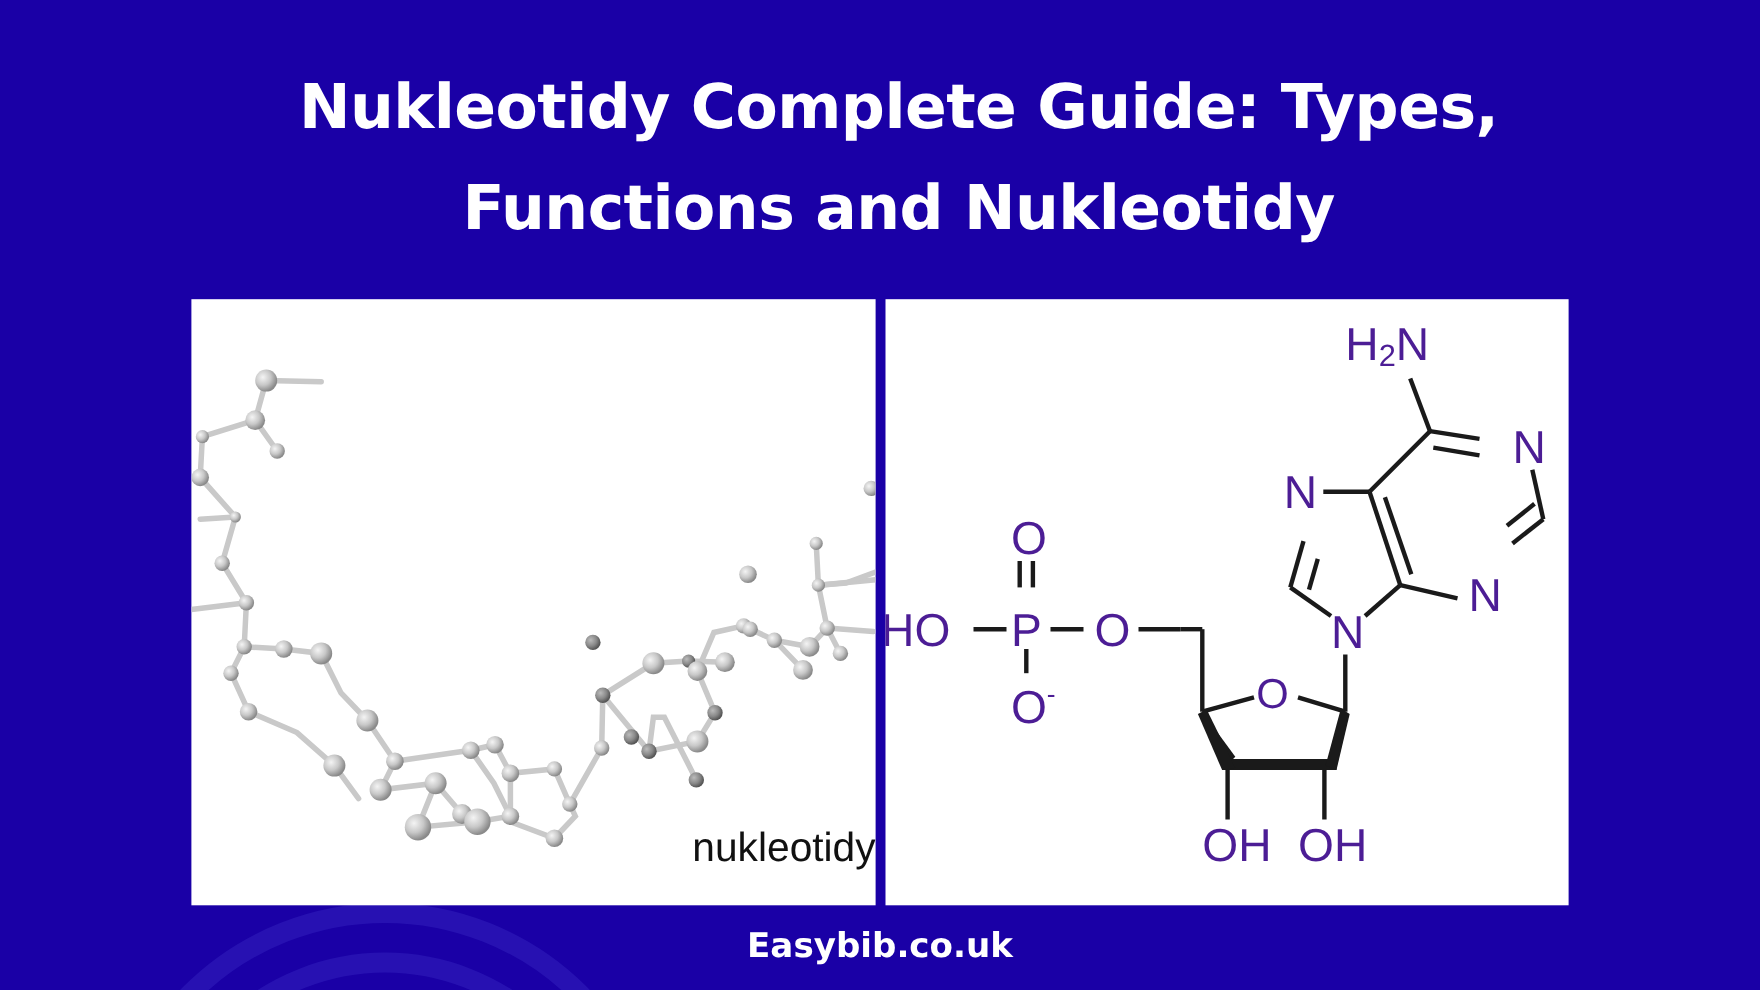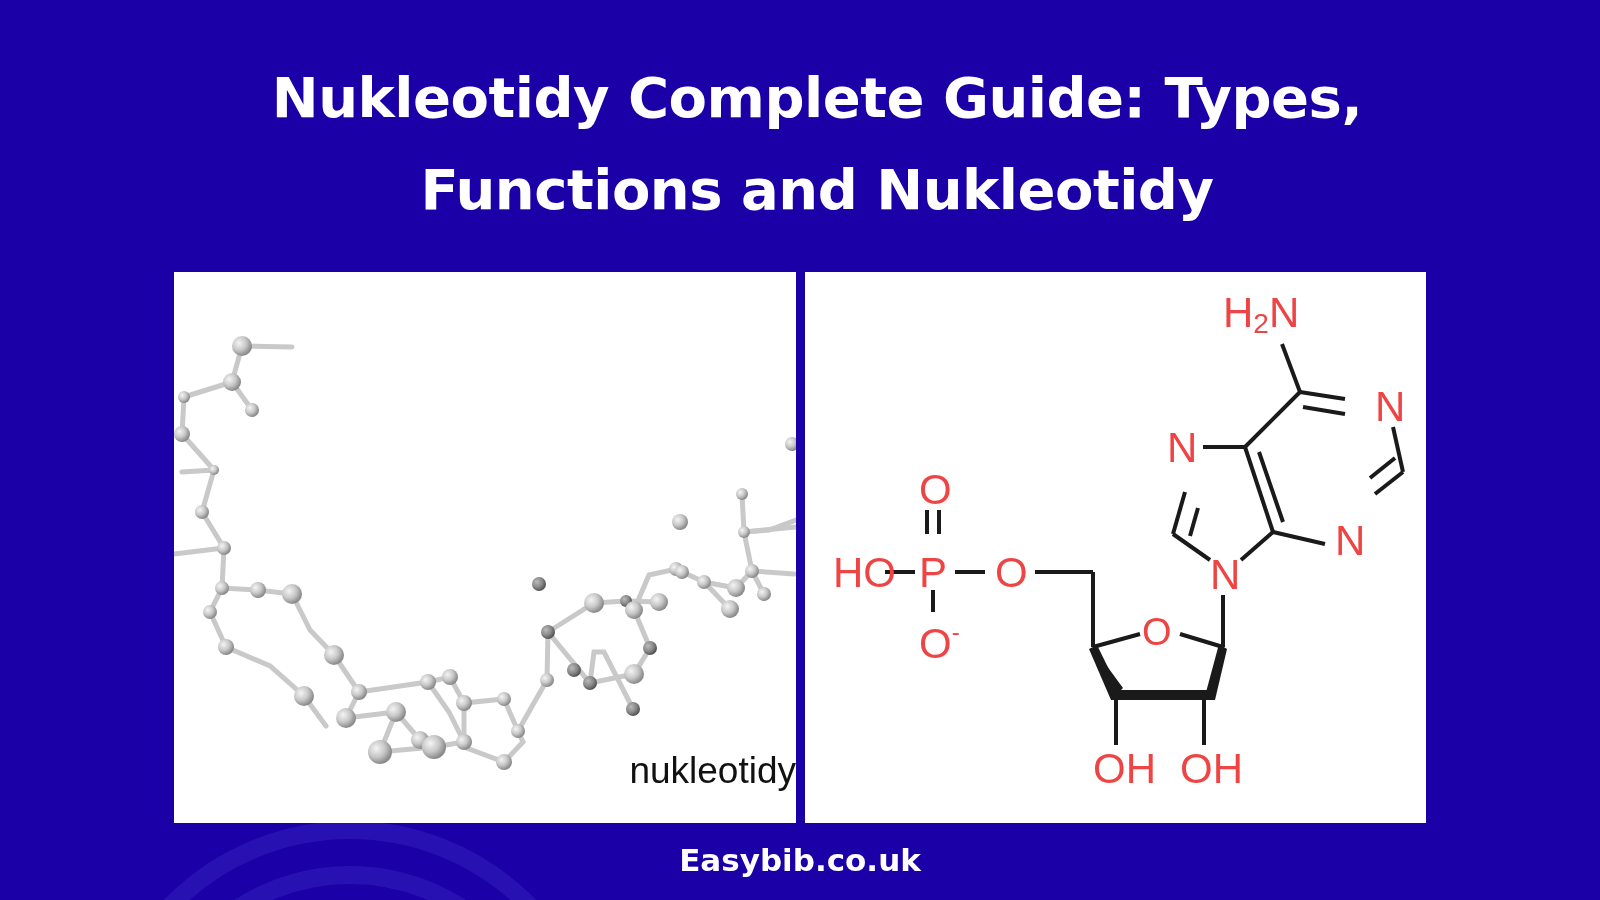--- a/index.html
+++ b/index.html
@@ -41,21 +41,21 @@
     top: 478px;
     text-align: right;
     font-family: "Liberation Sans", sans-serif;
     font-size: 37px;
     color: #111;
   }
   .chem-label {
     position: absolute;
     font-family: "Liberation Sans", sans-serif;
     font-size: 42px;
-    color: #ef4444;
+    color: #4c1d95;
     line-height: 1;
     white-space: nowrap;
     text-align: right;
   }
   .chem-label sub { font-size: 28px; vertical-align: -6px; }
   .chem-label sup { font-size: 24px; vertical-align: 18px; }
   .footer {
     position: absolute;
     left: 0; top: 842px;
     width: 1600px;
@@ -220,21 +220,21 @@
       <line x1="498" y1="135" x2="540" y2="142"></line>
       <line x1="468" y1="260" x2="520" y2="272"></line>
       <line x1="588" y1="155" x2="598" y2="200"></line>
       <line x1="598" y1="200" x2="570" y2="222"></line>
       <line x1="590" y1="186" x2="565" y2="206"></line>
 
       <line x1="495" y1="120" x2="477" y2="72"></line>
     </g>
   </svg>
 
-  <div class="chem-label" style="left:-4px;top:280px;margin-left:32px;"><span>HO</span></div>
+  <div class="chem-label" style="left:-4px;top:280px;"><span>HO</span></div>
   <div class="chem-label" style="left:114px;top:280px;">P</div>
   <div class="chem-label" style="left:114px;top:197px;">O</div>
   <div class="chem-label" style="left:114px;top:348px;"><span>O</span><sup>-</sup></div>
   <div class="chem-label" style="left:190px;top:280px;">O</div>
   <div class="chem-label" style="left:337px;top:341px;font-size:38px;">O</div>
   <div class="chem-label" style="left:288px;top:476px;">OH</div>
   <div class="chem-label" style="left:375px;top:476px;">OH</div>
   <div class="chem-label" style="left:405px;top:282px;">N</div>
   <div class="chem-label" style="left:362px;top:155px;">N</div>
   <div class="chem-label" style="left:530px;top:248px;">N</div>

